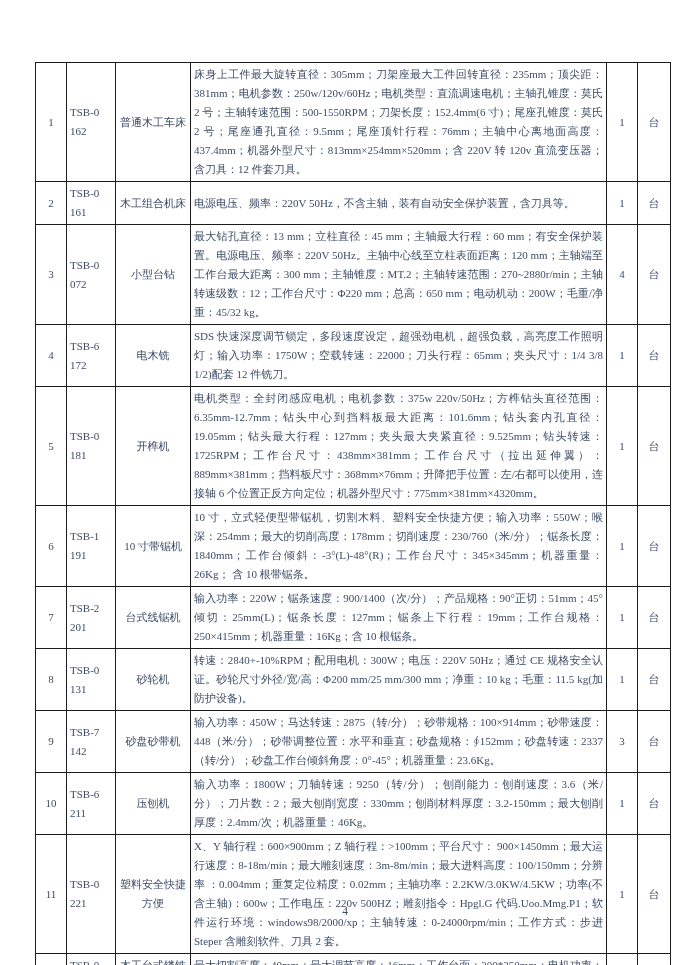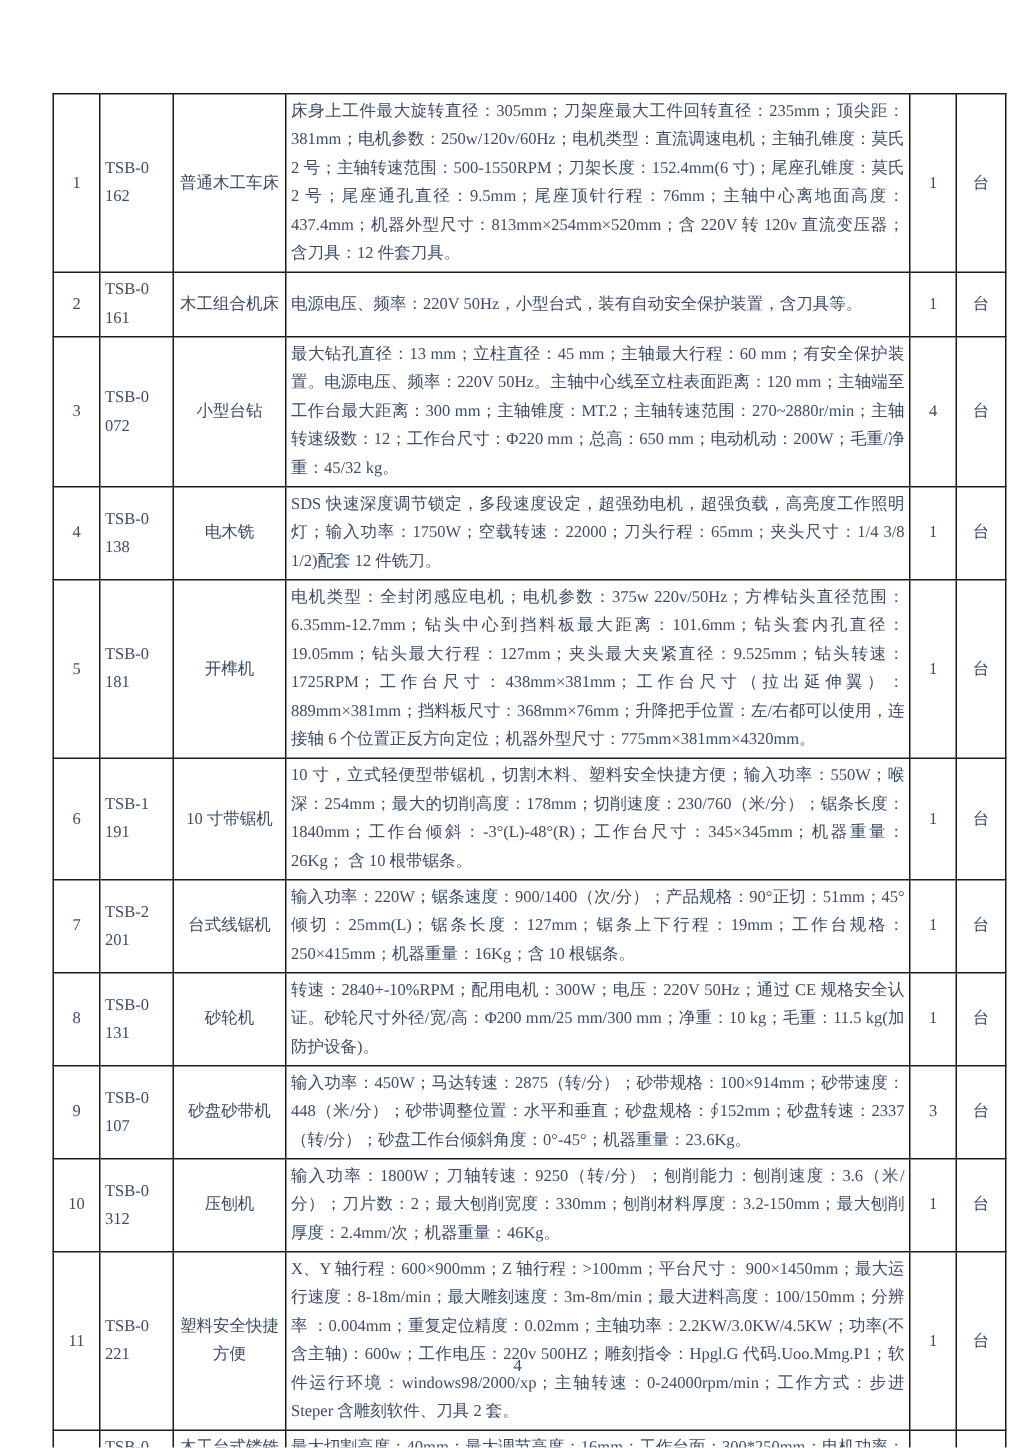--- a/index.html
+++ b/index.html
@@ -42,37 +42,37 @@
     <td class="c-name">普通木工车床</td>
     <td class="c-spec">床身上工件最大旋转直径：305mm；刀架座最大工件回转直径：235mm；顶尖距：381mm；电机参数：250w/120v/60Hz；电机类型：直流调速电机；主轴孔锥度：莫氏 2 号；主轴转速范围：500-1550RPM；刀架长度：152.4mm(6 寸)；尾座孔锥度：莫氏 2 号；尾座通孔直径：9.5mm；尾座顶针行程：76mm；主轴中心离地面高度：437.4mm；机器外型尺寸：813mm×254mm×520mm；含 220V 转 120v 直流变压器；含刀具：12 件套刀具。</td>
     <td class="c-qty">1</td>
     <td class="c-unit">台</td>
   </tr>
 
   <tr>
     <td class="c-no">2</td>
     <td class="c-code">TSB-0 161</td>
     <td class="c-name">木工组合机床</td>
-    <td class="c-spec">电源电压、频率：220V 50Hz，小型台式，装有自动安全保护装置，含刀具等。</td>
+    <td class="c-spec">电源电压、频率：220V 50Hz，不含主轴，装有自动安全保护装置，含刀具等。</td>
     <td class="c-qty">1</td>
     <td class="c-unit">台</td>
   </tr>
 
   <tr>
     <td class="c-no">3</td>
     <td class="c-code">TSB-0 072</td>
     <td class="c-name">小型台钻</td>
     <td class="c-spec">最大钻孔直径：13 mm；立柱直径：45 mm；主轴最大行程：60 mm；有安全保护装置。电源电压、频率：220V 50Hz。主轴中心线至立柱表面距离：120 mm；主轴端至工作台最大距离：300 mm；主轴锥度：MT.2；主轴转速范围：270~2880r/min；主轴转速级数：12；工作台尺寸：Φ220 mm；总高：650 mm；电动机动：200W；毛重/净重：45/32 kg。</td>
     <td class="c-qty">4</td>
     <td class="c-unit">台</td>
   </tr>
 
   <tr>
     <td class="c-no">4</td>
-    <td class="c-code">TSB-0 138</td>
+    <td class="c-code">TSB-6 172</td>
     <td class="c-name">电木铣</td>
     <td class="c-spec">SDS 快速深度调节锁定，多段速度设定，超强劲电机，超强负载，高亮度工作照明灯；输入功率：1750W；空载转速：22000；刀头行程：65mm；夹头尺寸：1/4  3/8  1/2)配套 12 件铣刀。</td>
     <td class="c-qty">1</td>
     <td class="c-unit">台</td>
   </tr>
 
   <tr>
     <td class="c-no">5</td>
     <td class="c-code">TSB-0 181</td>
     <td class="c-name">开榫机</td>
@@ -103,30 +103,30 @@
     <td class="c-no">8</td>
     <td class="c-code">TSB-0 131</td>
     <td class="c-name">砂轮机</td>
     <td class="c-spec">转速：2840+-10%RPM；配用电机：300W；电压：220V 50Hz；通过 CE 规格安全认证。砂轮尺寸外径/宽/高：Φ200 mm/25 mm/300 mm；净重：10 kg；毛重：11.5 kg(加防护设备)。</td>
     <td class="c-qty">1</td>
     <td class="c-unit">台</td>
   </tr>
 
   <tr>
     <td class="c-no">9</td>
-    <td class="c-code">TSB-0 107</td>
+    <td class="c-code">TSB-7 142</td>
     <td class="c-name">砂盘砂带机</td>
     <td class="c-spec">输入功率：450W；马达转速：2875（转/分）；砂带规格：100×914mm；砂带速度：448（米/分）；砂带调整位置：水平和垂直；砂盘规格：∮152mm；砂盘转速：2337（转/分）；砂盘工作台倾斜角度：0°-45°；机器重量：23.6Kg。</td>
     <td class="c-qty">3</td>
     <td class="c-unit">台</td>
   </tr>
 
   <tr>
     <td class="c-no">10</td>
-    <td class="c-code">TSB-0 312</td>
+    <td class="c-code">TSB-6 211</td>
     <td class="c-name">压刨机</td>
     <td class="c-spec">输入功率：1800W；刀轴转速：9250（转/分）；刨削能力：刨削速度：3.6（米/分）；刀片数：2；最大刨削宽度：330mm；刨削材料厚度：3.2-150mm；最大刨削厚度：2.4mm/次；机器重量：46Kg。</td>
     <td class="c-qty">1</td>
     <td class="c-unit">台</td>
   </tr>
 
   <tr>
     <td class="c-no">11</td>
     <td class="c-code">TSB-0 221</td>
     <td class="c-name">塑料安全快捷方便</td>

